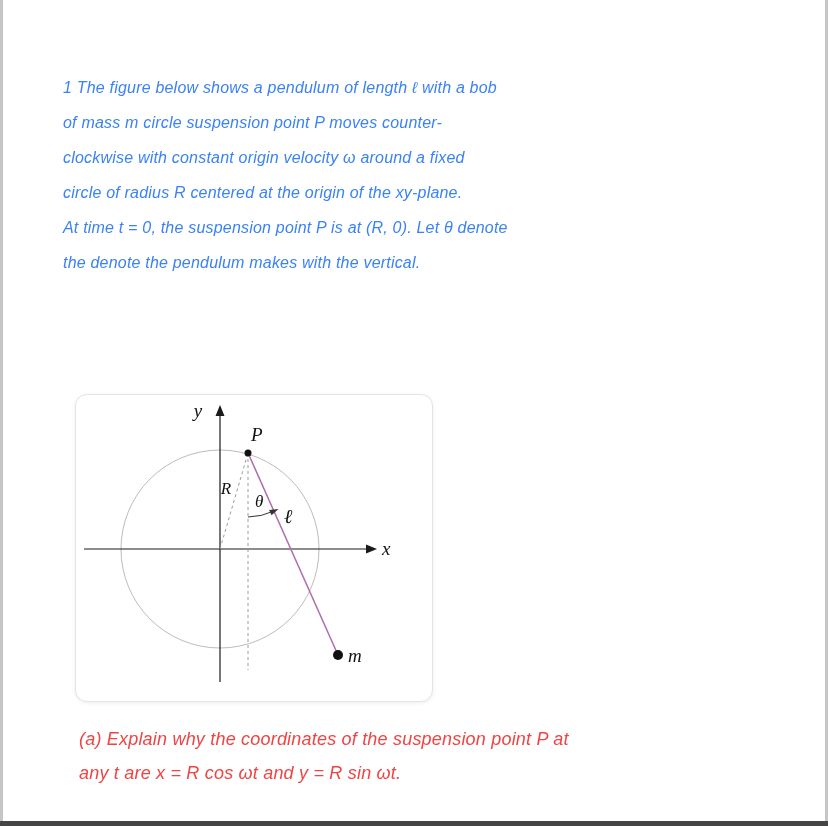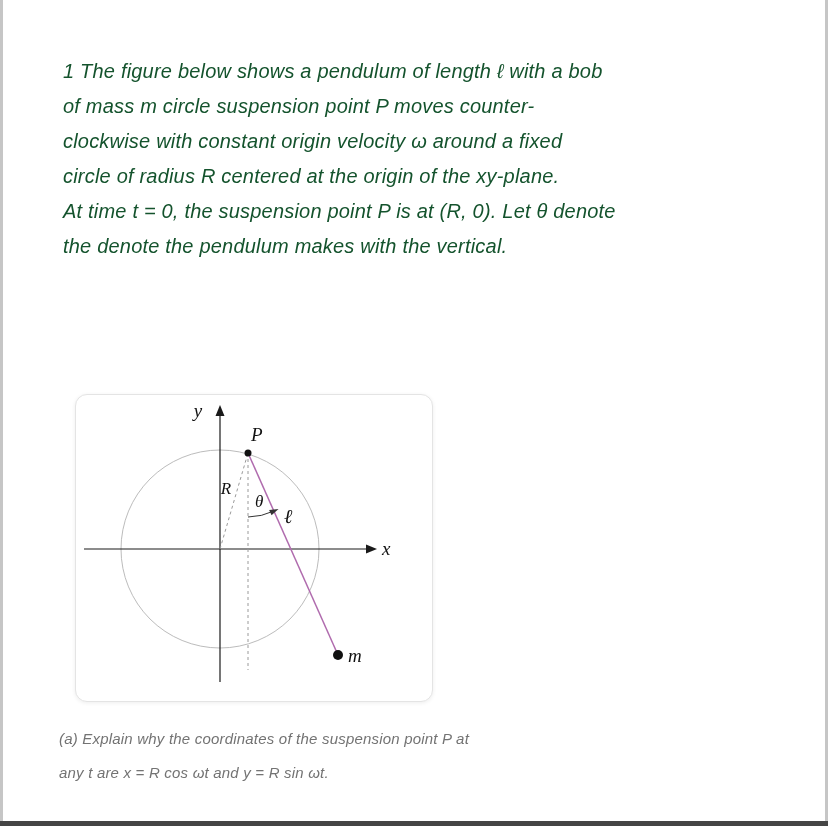--- a/index.html
+++ b/index.html
@@ -6,43 +6,43 @@
   .screen {
     position:relative; width:828px; height:826px; background:#ffffff;
     overflow:hidden; font-family:"Liberation Sans", sans-serif;
   }
   .edge { position:absolute; top:0; bottom:0; width:3px; background:#c6c6c6; }
   .edge.left  { left:0; }
   .edge.right { right:0; }
   .bottom-bar { position:absolute; left:0; right:0; bottom:0; height:5px; background:#454545; }
 
   .problem {
-    position:absolute; left:63px; top:54px; right:40px;
-    font-style:italic; font-size:20px; line-height:35px; color:#14532d;
+    position:absolute; left:63px; top:70px; right:40px;
+    font-style:italic; font-size:16px; line-height:35px; color:#3b82f6;
     letter-spacing:0.2px;
   }
   .problem .line { white-space:nowrap; }
 
   .figure-card {
     position:absolute; left:75px; top:394px; width:356px; height:306px;
     background:#ffffff; border:1px solid #e4e4e4; border-radius:12px;
     box-shadow:0 1px 4px rgba(0,0,0,0.07);
   }
   .figure-card svg { position:absolute; left:0; top:0; }
 
   .fig-label {
     font-family:"Liberation Serif", serif; font-style:italic;
     font-size:19px; fill:#111111;
   }
   .fig-label.small { font-size:17px; }
   .fig-label.ell   { font-size:20px; }
 
   .question {
-    position:absolute; left:59px; top:722px; right:40px;
-    font-style:italic; font-size:15px; line-height:34px; color:#737373;
+    position:absolute; left:79px; top:722px; right:40px;
+    font-style:italic; font-size:18px; line-height:34px; color:#ef4444;
     letter-spacing:0.2px;
   }
   .question .line { white-space:nowrap; }
 </style>
 </head>
 <body>
 
 <div class="screen">
   <div class="edge left"></div>
   <div class="edge right"></div>

